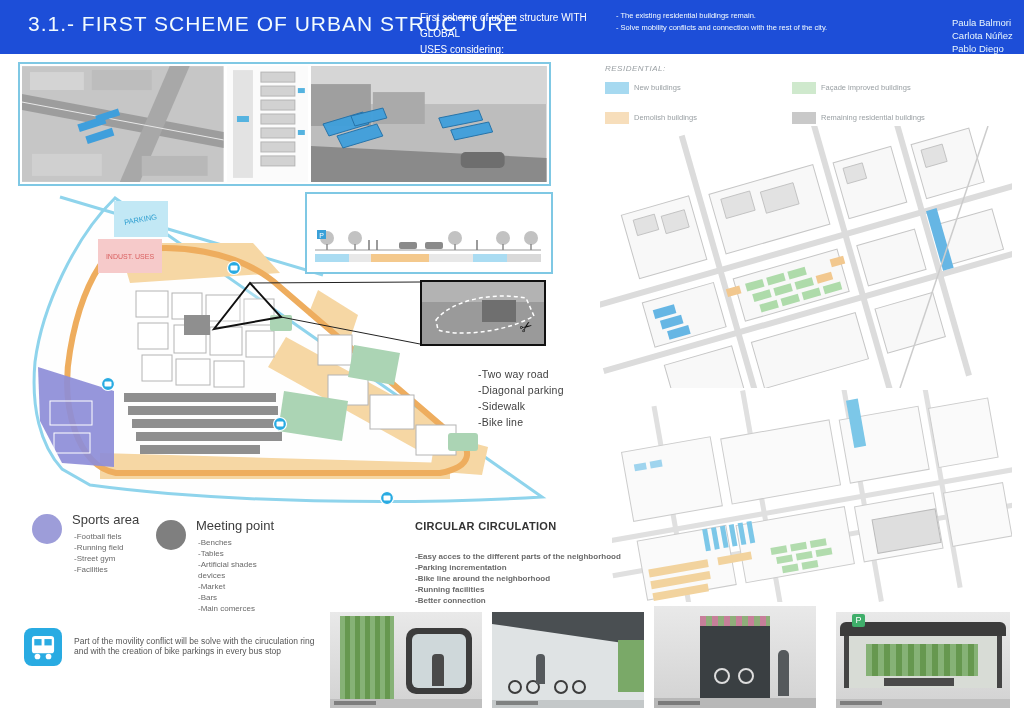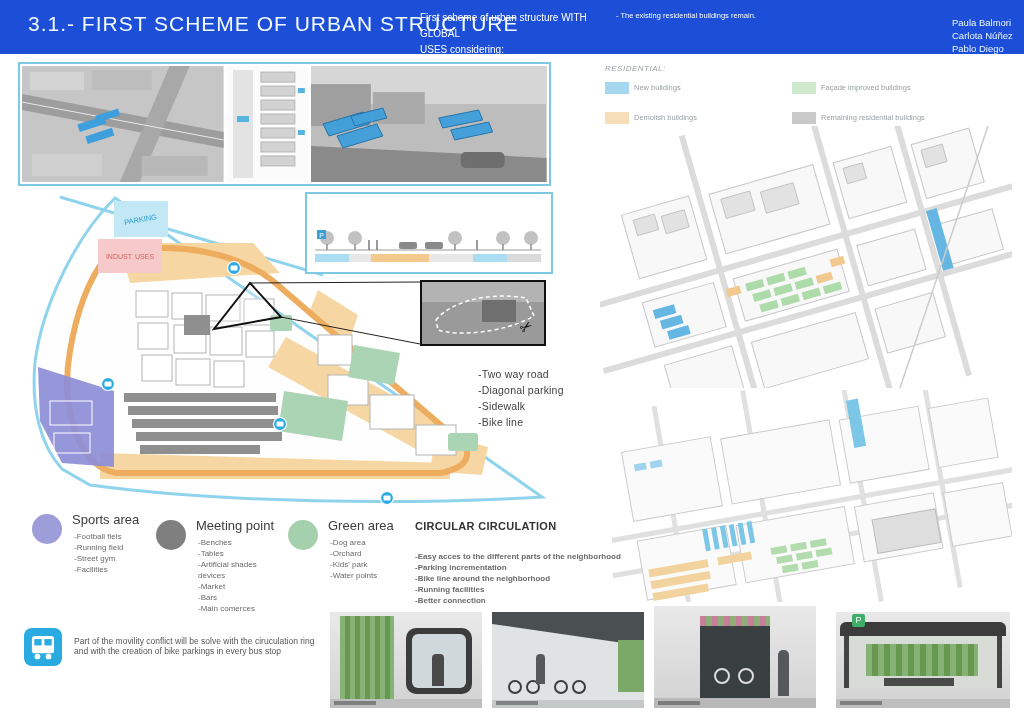--- a/index.html
+++ b/index.html
@@ -55,20 +55,21 @@
 <div class="board">
 
   <header class="topbar">
     <h1 class="page-title">3.1.- FIRST SCHEME OF URBAN STRUCTURE</h1>
     <div class="subtitle">
       <div>First scheme of urban structure WITH GLOBAL</div>
       <div>USES considering:</div>
     </div>
     <div class="bullets">
       <div>- The existing residential buildings remain.</div>
+      <div>- Solve mobility conflicts and connection with the rest of the city.</div>
     </div>
     <div class="authors">
       <div>Paula Balmori</div>
       <div>Carlota Núñez</div>
       <div>Pablo Diego</div>
     </div>
   </header>
 
   <div class="abs panel-border img-strip" style="left:18px; top:62px; width:533px; height:124px;">
     <svg width="202" height="116" viewBox="0 0 202 116">
@@ -394,30 +395,20 @@
     <div class="legend-items">
       <div>-Benches</div>
       <div>-Tables</div>
       <div>-Artificial shades devices</div>
       <div>-Market</div>
       <div>-Bars</div>
       <div>-Main comerces</div>
     </div>
   </div>
 
-  <div class="legend-group" style="left:288px; top:518px; width:120px;">
-    <span class="legend-dot dot-green"></span>
-    <div class="legend-title">Green area</div>
-    <div class="legend-items">
-      <div>-Dog area</div>
-      <div>-Orchard</div>
-      <div>-Kids' park</div>
-      <div>-Water points</div>
-    </div>
-  </div>
 
   <div class="legend-group" style="left:415px; top:520px; width:210px;">
     <div class="circ-title">CIRCULAR CIRCULATION</div>
     <div class="circ-items">
       <div>-Easy acces to the different parts of the neighborhood</div>
       <div>-Parking incrementation</div>
       <div>-Bike line around the neighborhood</div>
       <div>-Running facilities</div>
       <div>-Better connection</div>
     </div>

